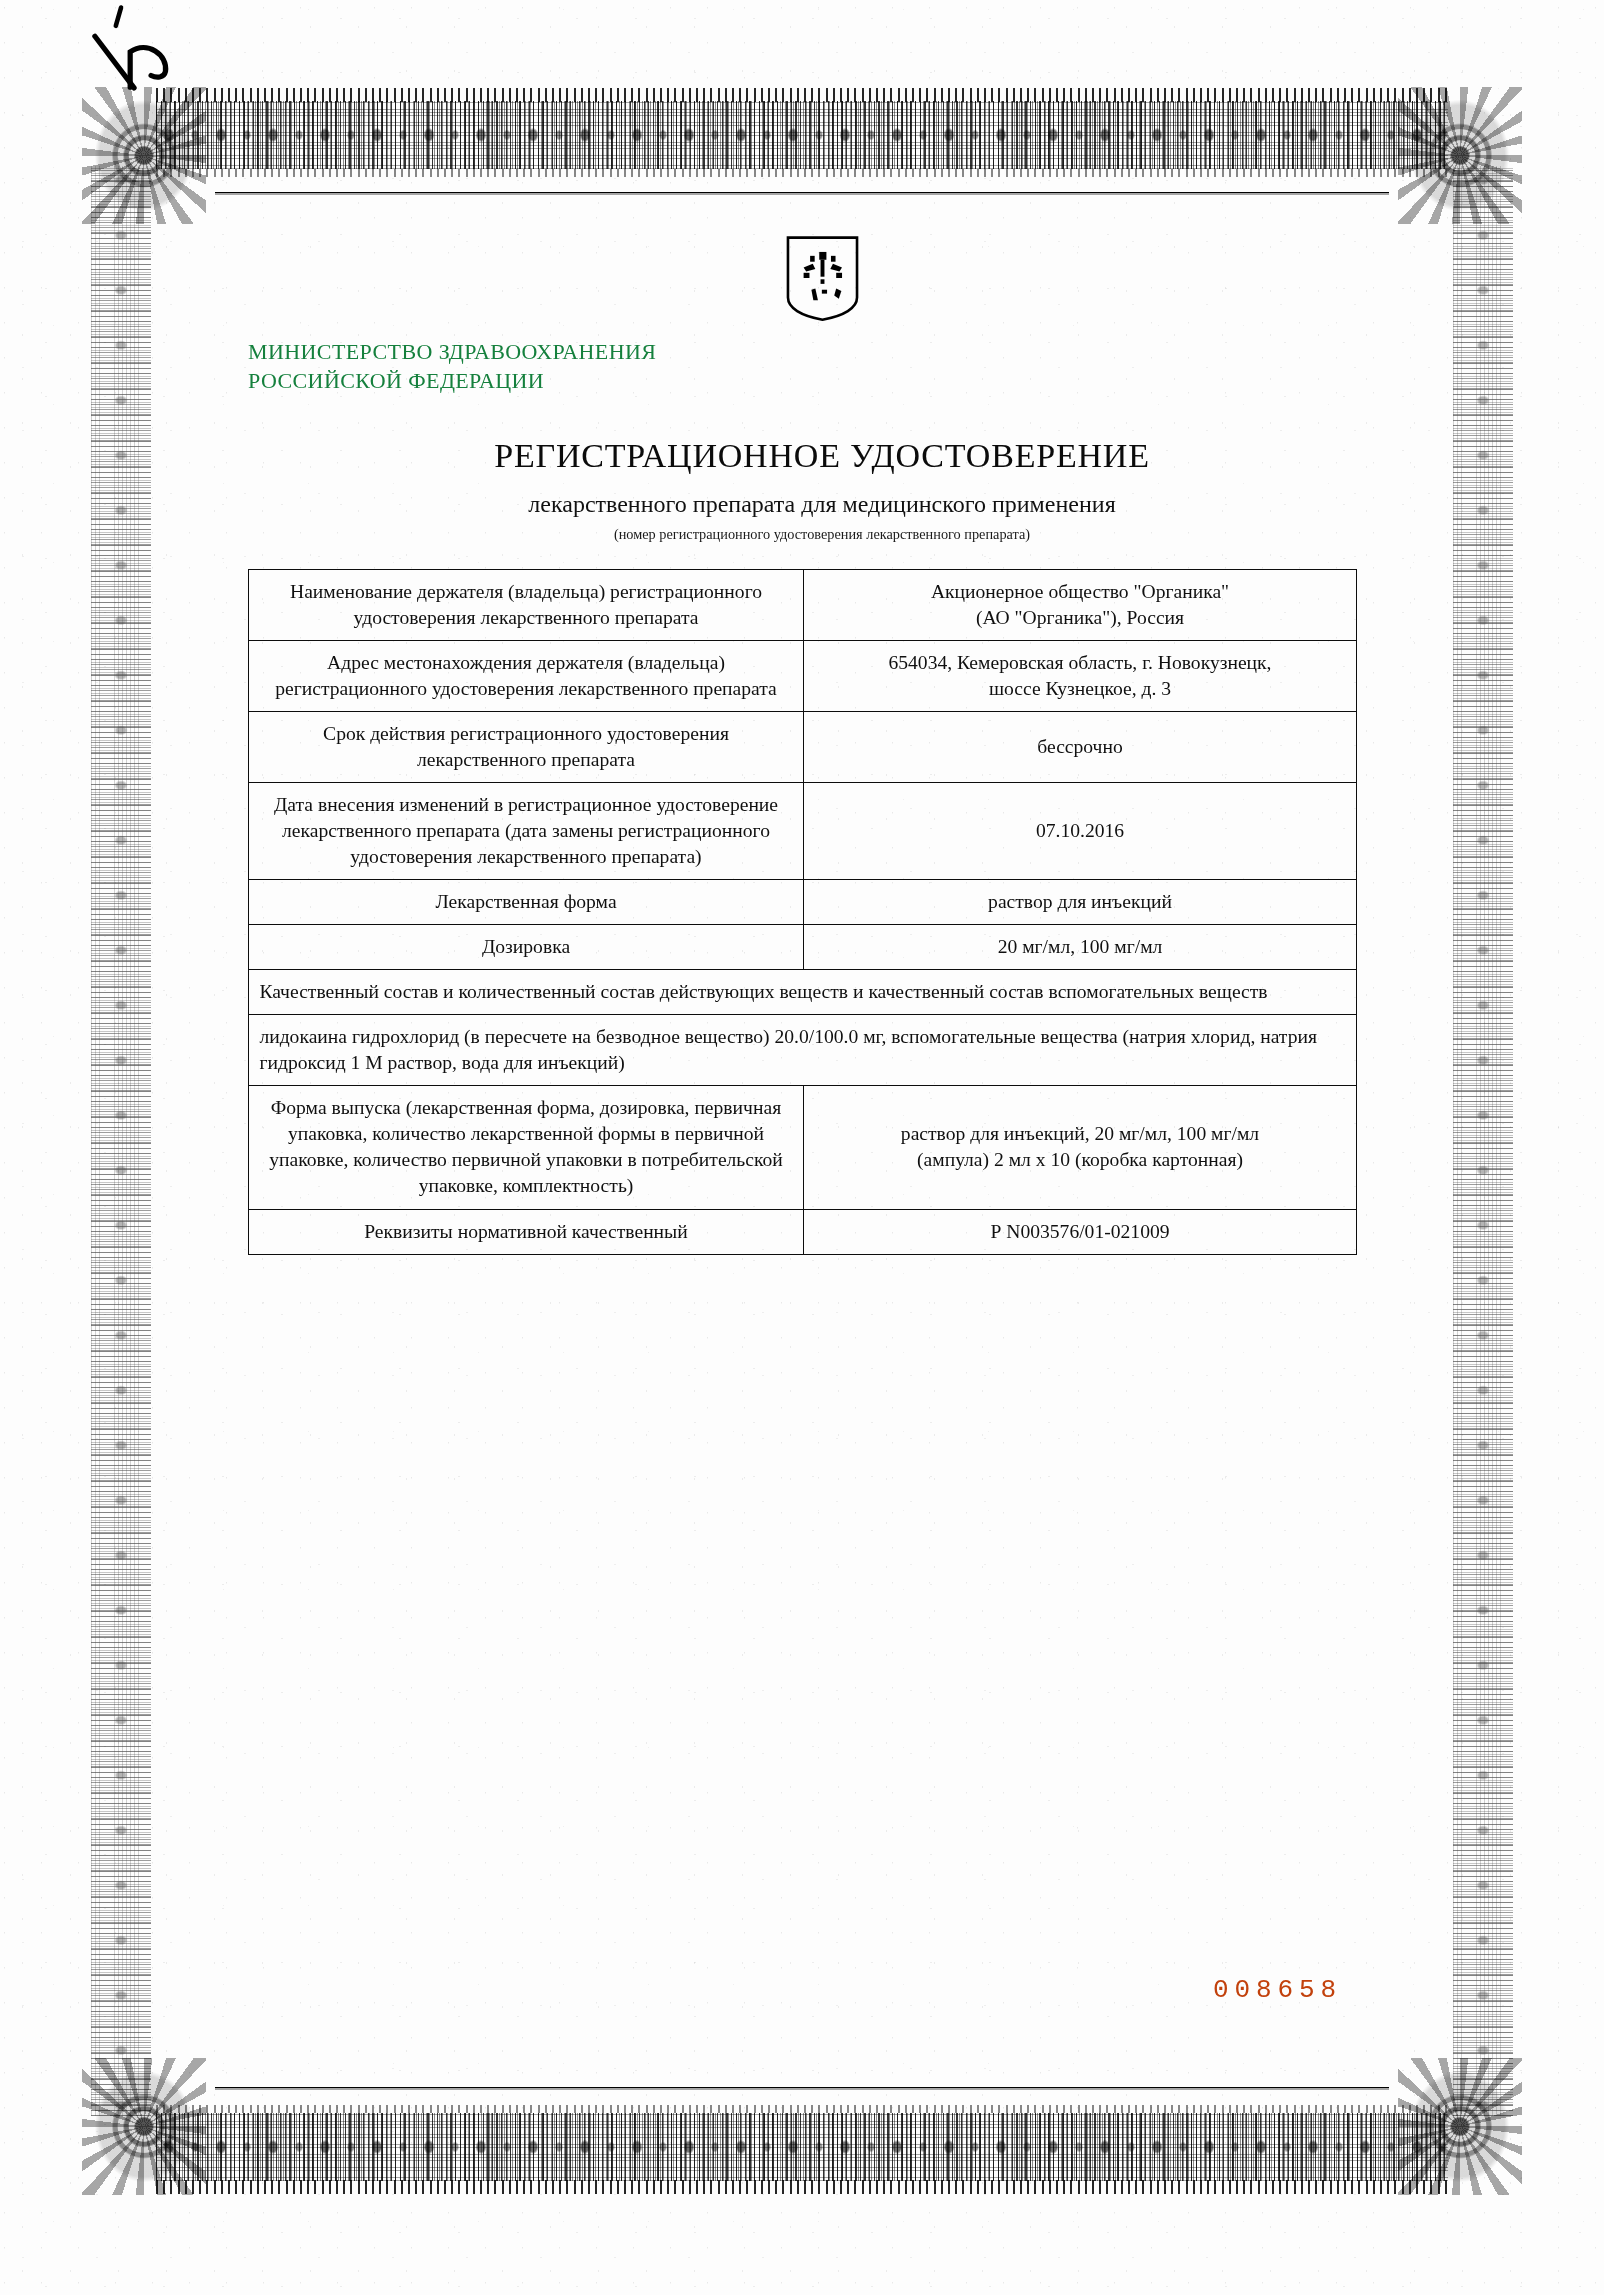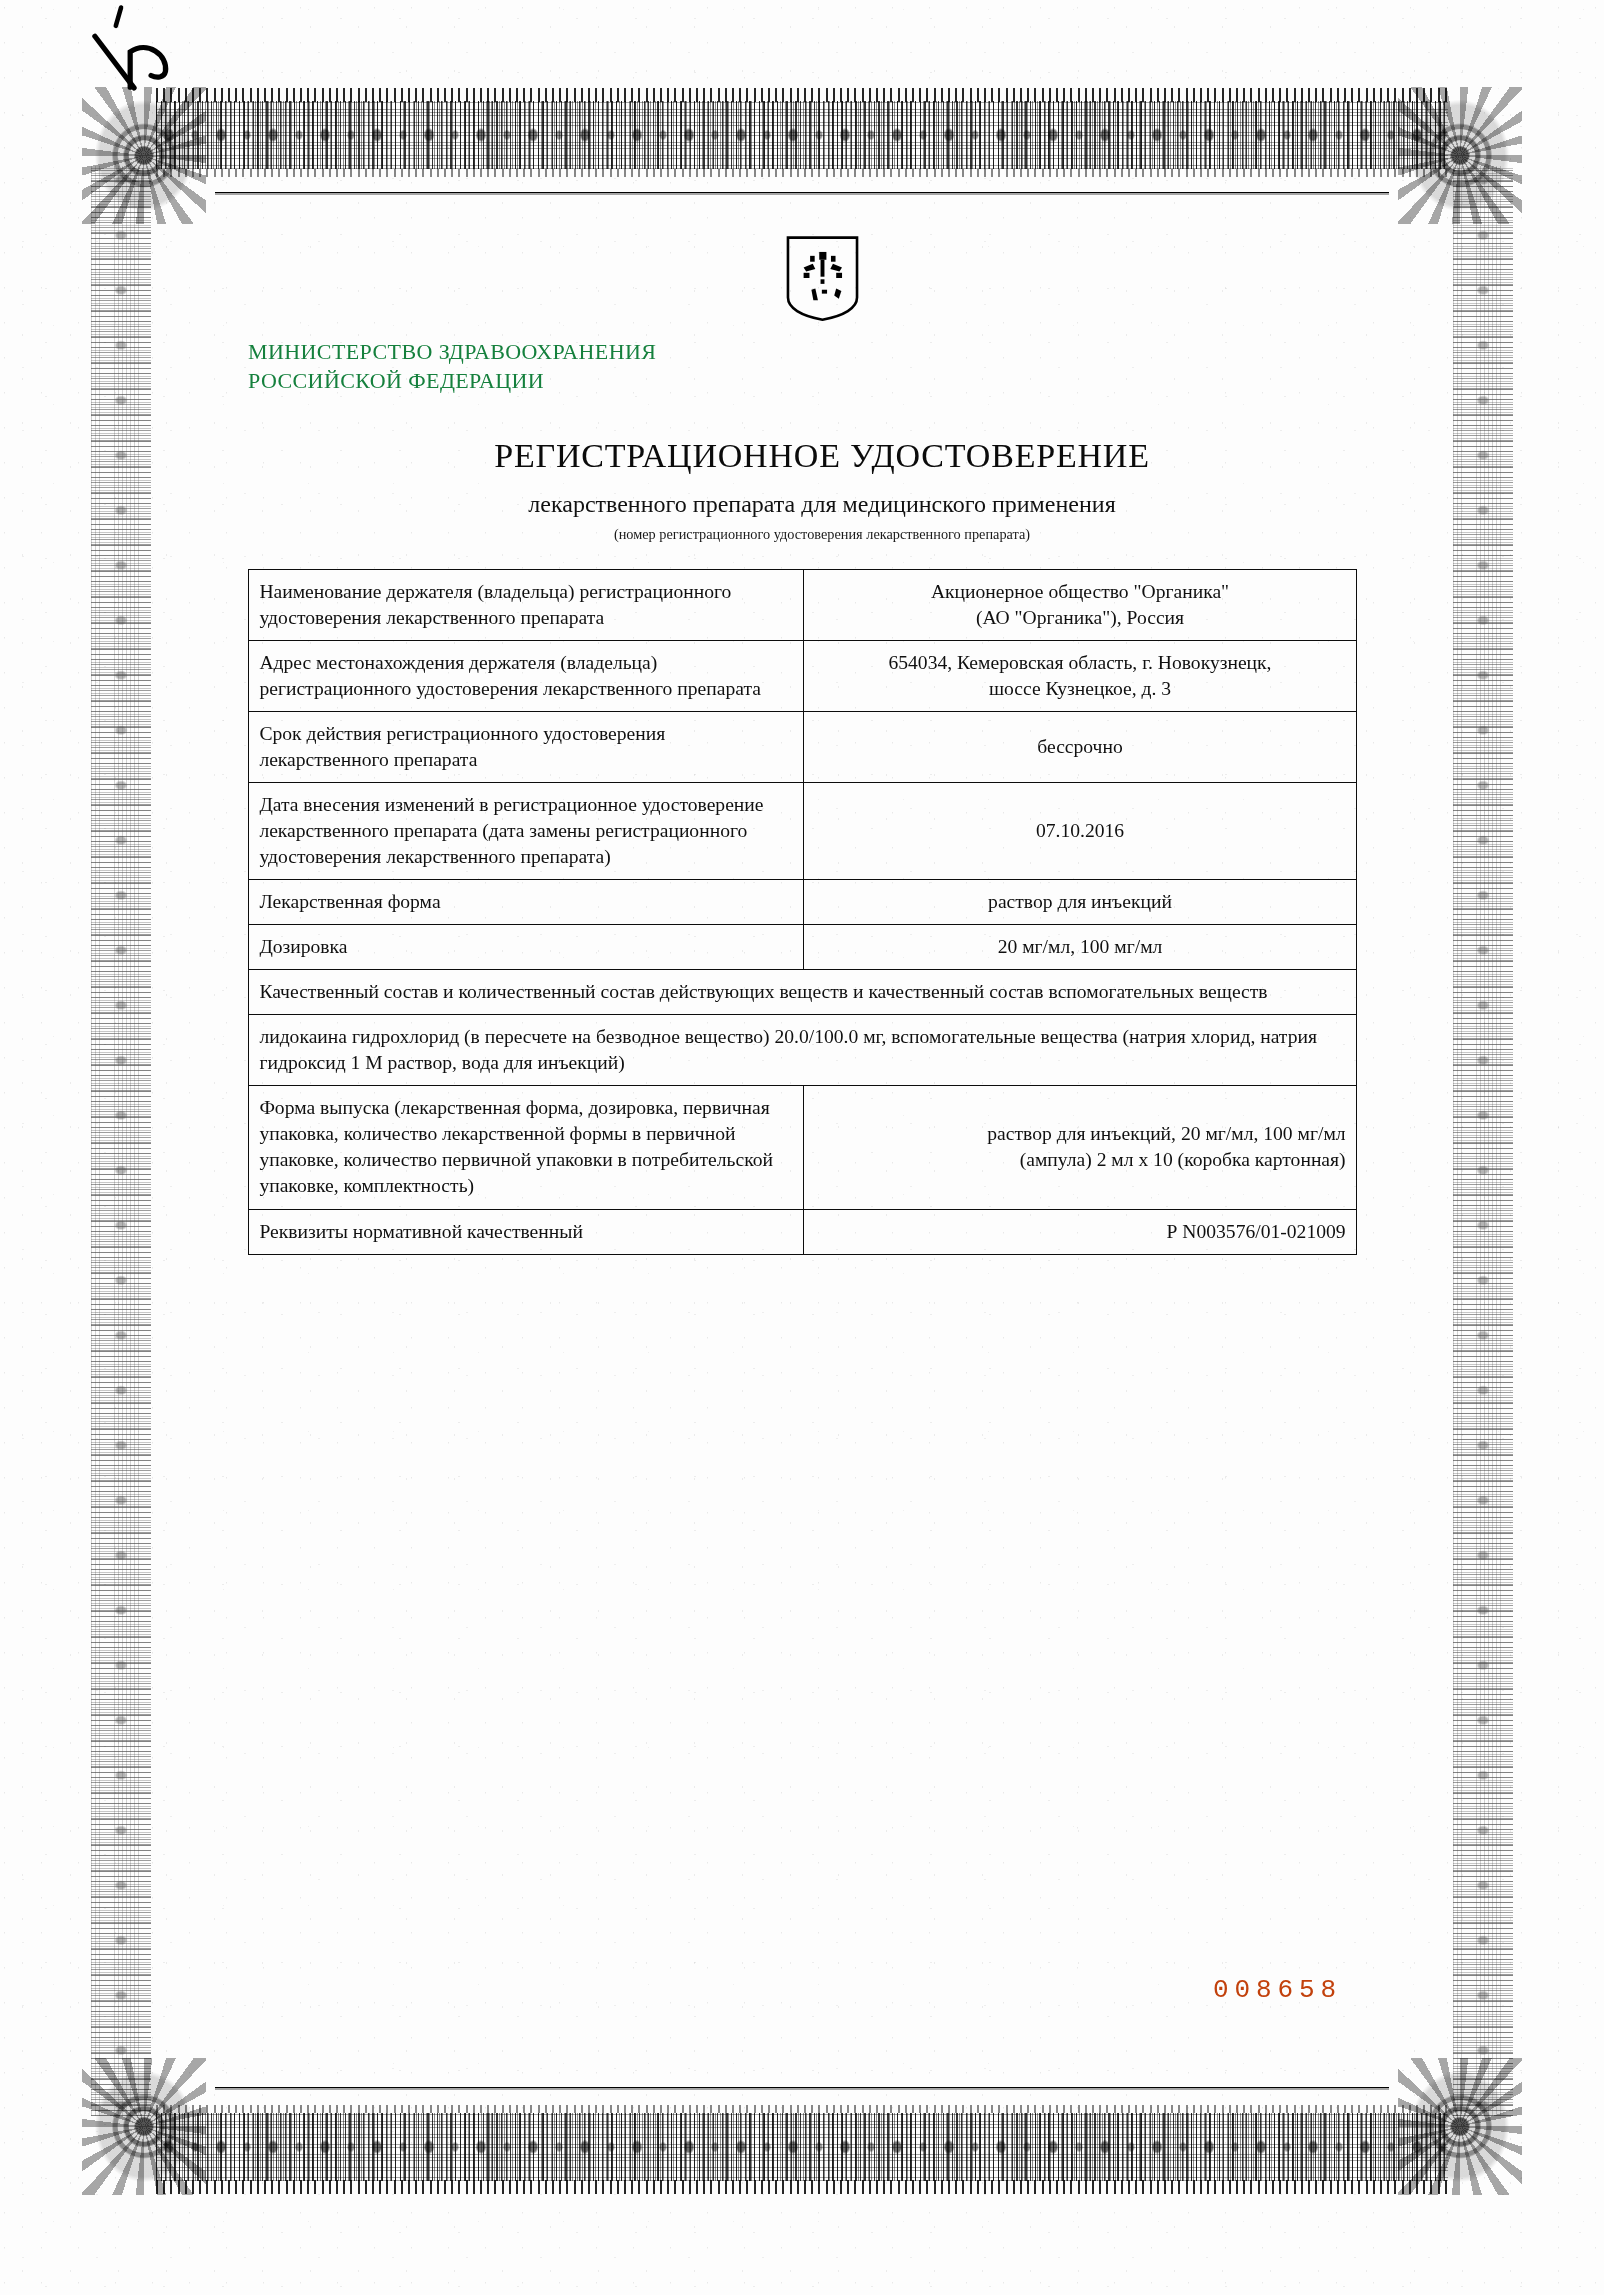--- a/index.html
+++ b/index.html
@@ -168,23 +168,23 @@
     table-layout:fixed;
   }
   table#cert-table td{
     border:1.3px solid #0d0d0d;
     padding:9px 10.4px;
     font-size:19.6px;
     line-height:1.33;
     vertical-align:middle;
     color:#101010;
   }
-  td.lbl{ width:555px; text-align:left; }
+  td.lbl{ width:555px; text-align:center; }
   td.val{ text-align:center; }
-  td.val-left{ text-align:right; }
+  td.val-left{ text-align:center; }
   td.section{
     text-align:center;
     padding:7.8px 10.4px;
   }
   td.full{ text-align:left; }
 
   
   #serial{
     position:absolute;
     left:1213px; top:1975px;

